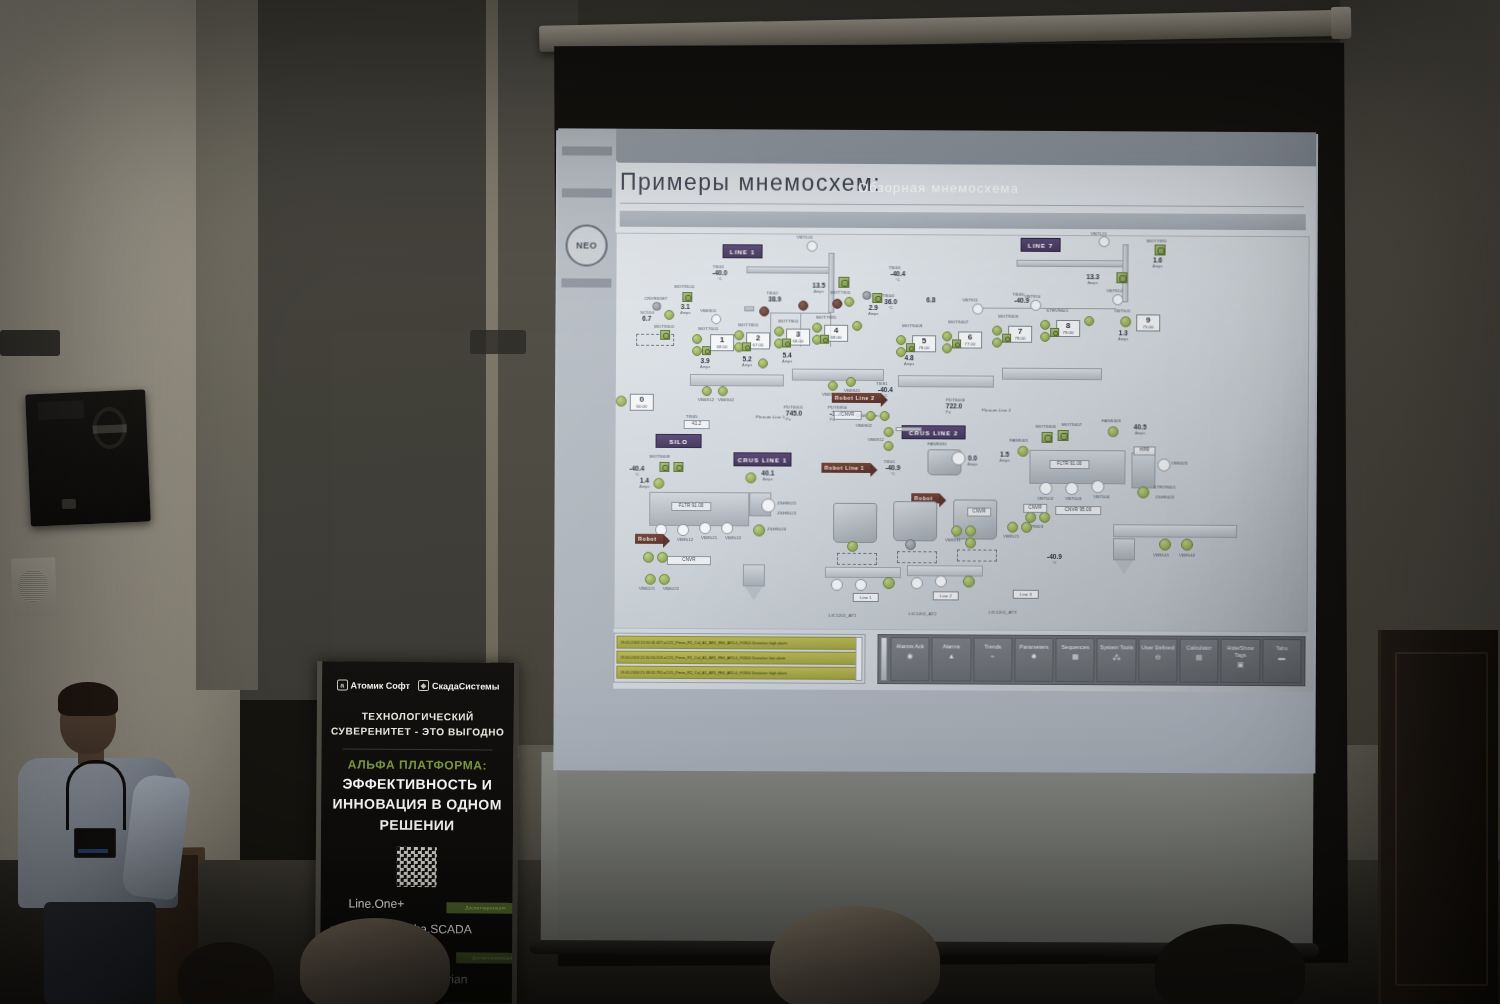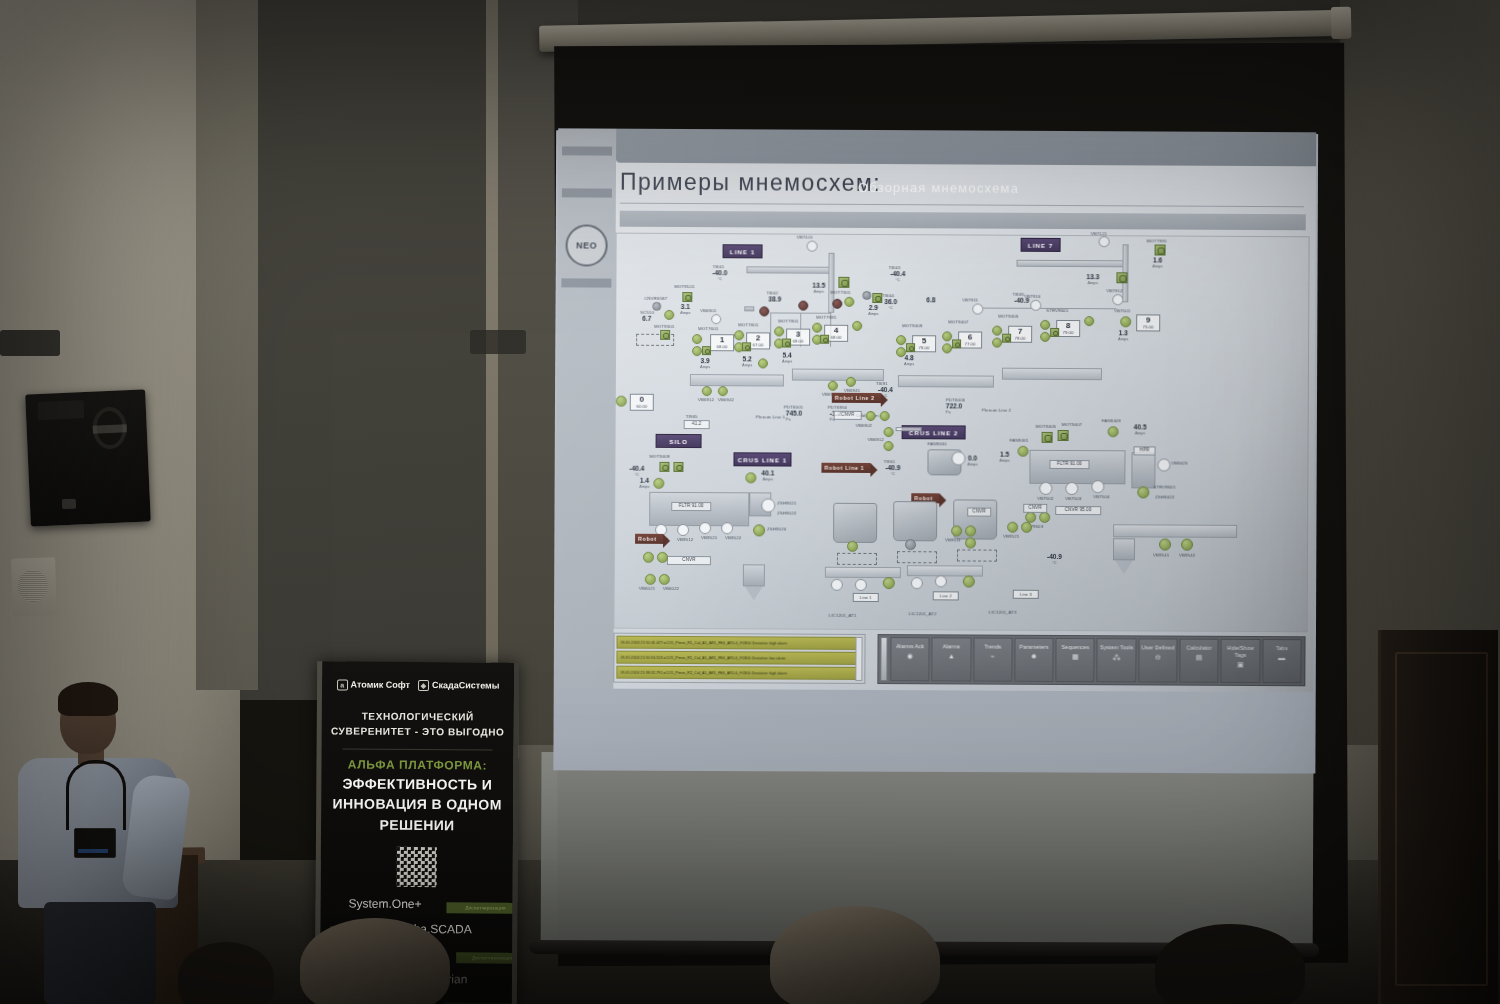--- a/index.html
+++ b/index.html
@@ -204,21 +204,21 @@
   .glare { position:absolute; left:0; top:0; right:0; bottom:0; pointer-events:none;
            background:linear-gradient(120deg,rgba(255,255,255,.10) 0%,rgba(255,255,255,0) 35%,
                       rgba(0,0,0,.10) 80%,rgba(0,0,0,.22) 100%); }
 
   
   .banner { position:absolute; left:316px; top:662px; width:202px; height:342px;
             background:linear-gradient(180deg,#131210,#0a0908); transform:rotate(.4deg);
             border-left:5px solid #4e4b43; border-right:5px solid #3c3a34;
             box-shadow:0 0 16px rgba(0,0,0,.6); overflow:hidden; }
   .bn-logos { display:flex; align-items:center; justify-content:center; gap:8px; margin-top:18px; }
-  .bn-logo  { display:flex; align-items:flex-start; gap:3px; color:#f0eee9; font-size:9px; font-weight:bold;}
+  .bn-logo  { display:flex; align-items:center; gap:3px; color:#f0eee9; font-size:9px; font-weight:bold;}
   .bn-mark  { width:11px; height:11px; border:1.4px solid #cfcbc3; border-radius:2px; font-size:7px;
               display:flex; align-items:center; justify-content:center; color:#cfcbc3;}
   .bn-h1 { text-align:center; color:#ece9e3; font-size:10px; font-weight:bold; letter-spacing:.6px;
            line-height:1.5; margin-top:18px; padding:0 8px; }
   .bn-rule{ width:150px; height:1px; background:#3b3931; margin:10px auto 8px; }
   .bn-green { text-align:center; color:#7f9a3f; font-size:12px; font-weight:bold; letter-spacing:.6px; }
   .bn-h2 { text-align:center; color:#fff; font-size:14px; font-weight:bold; line-height:1.45;
            letter-spacing:.4px; margin-top:2px; }
   .bn-qr { width:40px; height:40px; margin:12px auto 0;
            background:repeating-conic-gradient(#e9e6df 0 25%, #131210 0 50%) 0 0/7px 7px; opacity:.92;}
@@ -795,21 +795,21 @@
         <span>СкадаСистемы</span>
       </div>
     </div>
     <div class="bn-h1">ТЕХНОЛОГИЧЕСКИЙ СУВЕРЕНИТЕТ - ЭТО ВЫГОДНО</div>
     <div class="bn-rule"></div>
     <div class="bn-green">АЛЬФА ПЛАТФОРМА:</div>
     <div class="bn-h2">ЭФФЕКТИВНОСТЬ И ИННОВАЦИЯ В ОДНОМ РЕШЕНИИ</div>
     <div class="bn-qr"></div>
     <div class="bn-list">
       <div class="bn-item bn-a">
-        <span class="t">System.One+</span>
+        <span class="t">Line.One+</span>
         <span class="p">Диспетчеризация</span>
       </div>
       <div class="bn-item bn-b">
         <span class="t">Alpha.SCADA</span>
         <span class="p">Диспетчеризация</span>
       </div>
       <div class="bn-item bn-c">
         <span class="t">Alpha.Platform</span>
         <span class="p">Диспетчеризация</span>
       </div>

